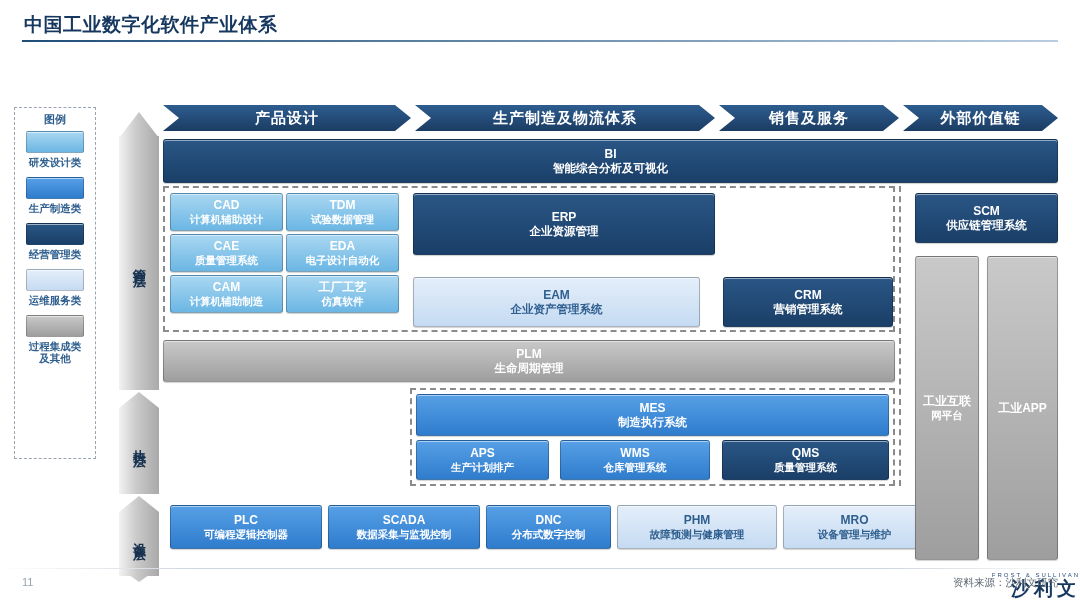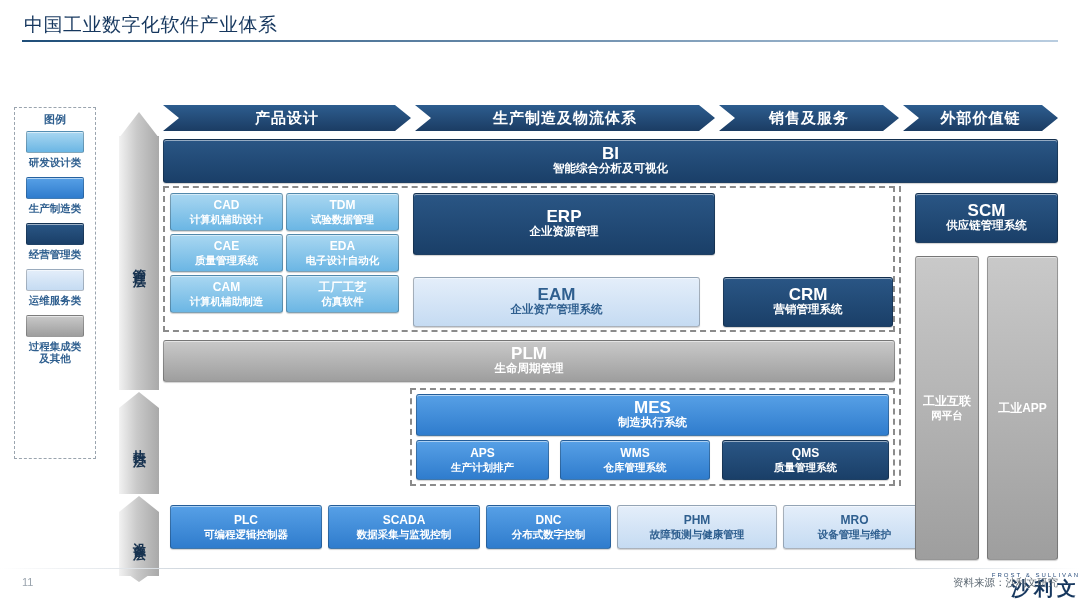--- a/index.html
+++ b/index.html
@@ -4,21 +4,21 @@
 <style>
   html,body{margin:0;padding:0;}
   body{
     width:1080px;height:607px;background:#ffffff;overflow:hidden;
     font-family:"Liberation Sans","DejaVu Sans",sans-serif;
     position:relative;
   }
   
   .title{
     position:absolute;left:24px;top:12px;
-    font-size:19px;font-weight:normal;color:#16375e;letter-spacing:.5px;
+    font-size:19px;font-weight:bold;color:#16375e;letter-spacing:.5px;
   }
   .title-rule{
     position:absolute;left:22px;top:40px;width:1036px;height:2px;
     background:linear-gradient(to right,#1f4e79,#b9cde0);
   }
   .subtitle{
     position:absolute;left:48px;top:46px;width:1010px;
     font-size:12.5px;line-height:18px;color:#1f4e79;
   }
 
@@ -73,21 +73,21 @@
   }
 
   
   .node{
     position:absolute;border-radius:3px;box-sizing:border-box;
     display:flex;flex-direction:column;align-items:center;justify-content:center;
     text-align:center;line-height:14px;
     border:1px solid rgba(0,0,0,.25);
     box-shadow:inset 0 1px 0 rgba(255,255,255,.5),0 1px 1px rgba(0,0,0,.18);
   }
-  .node .abbr{font-size:17px;font-weight:bold;}
+  .node .abbr{font-size:12px;font-weight:bold;}
   .node .cn{font-size:11.5px;font-weight:bold;}
   .node.small .abbr{font-size:12px;}
   .node.small .cn{font-size:10.5px;}
 
   
   .c-design{background:linear-gradient(to bottom,#a9d7f1,#6bb6e4);color:#ffffff;}
   .c-mfg   {background:linear-gradient(to bottom,#57a0e6,#2f7ccd);color:#ffffff;}
   .c-mgmt  {background:linear-gradient(to bottom,#2a5685,#1a3f68);color:#ffffff;}
   .c-ops   {background:linear-gradient(to bottom,#e4eefa,#c5dbf2);color:#2f5f8f;}
   .c-proc  {background:linear-gradient(to bottom,#c9c9c9,#9e9e9e);color:#ffffff;}

